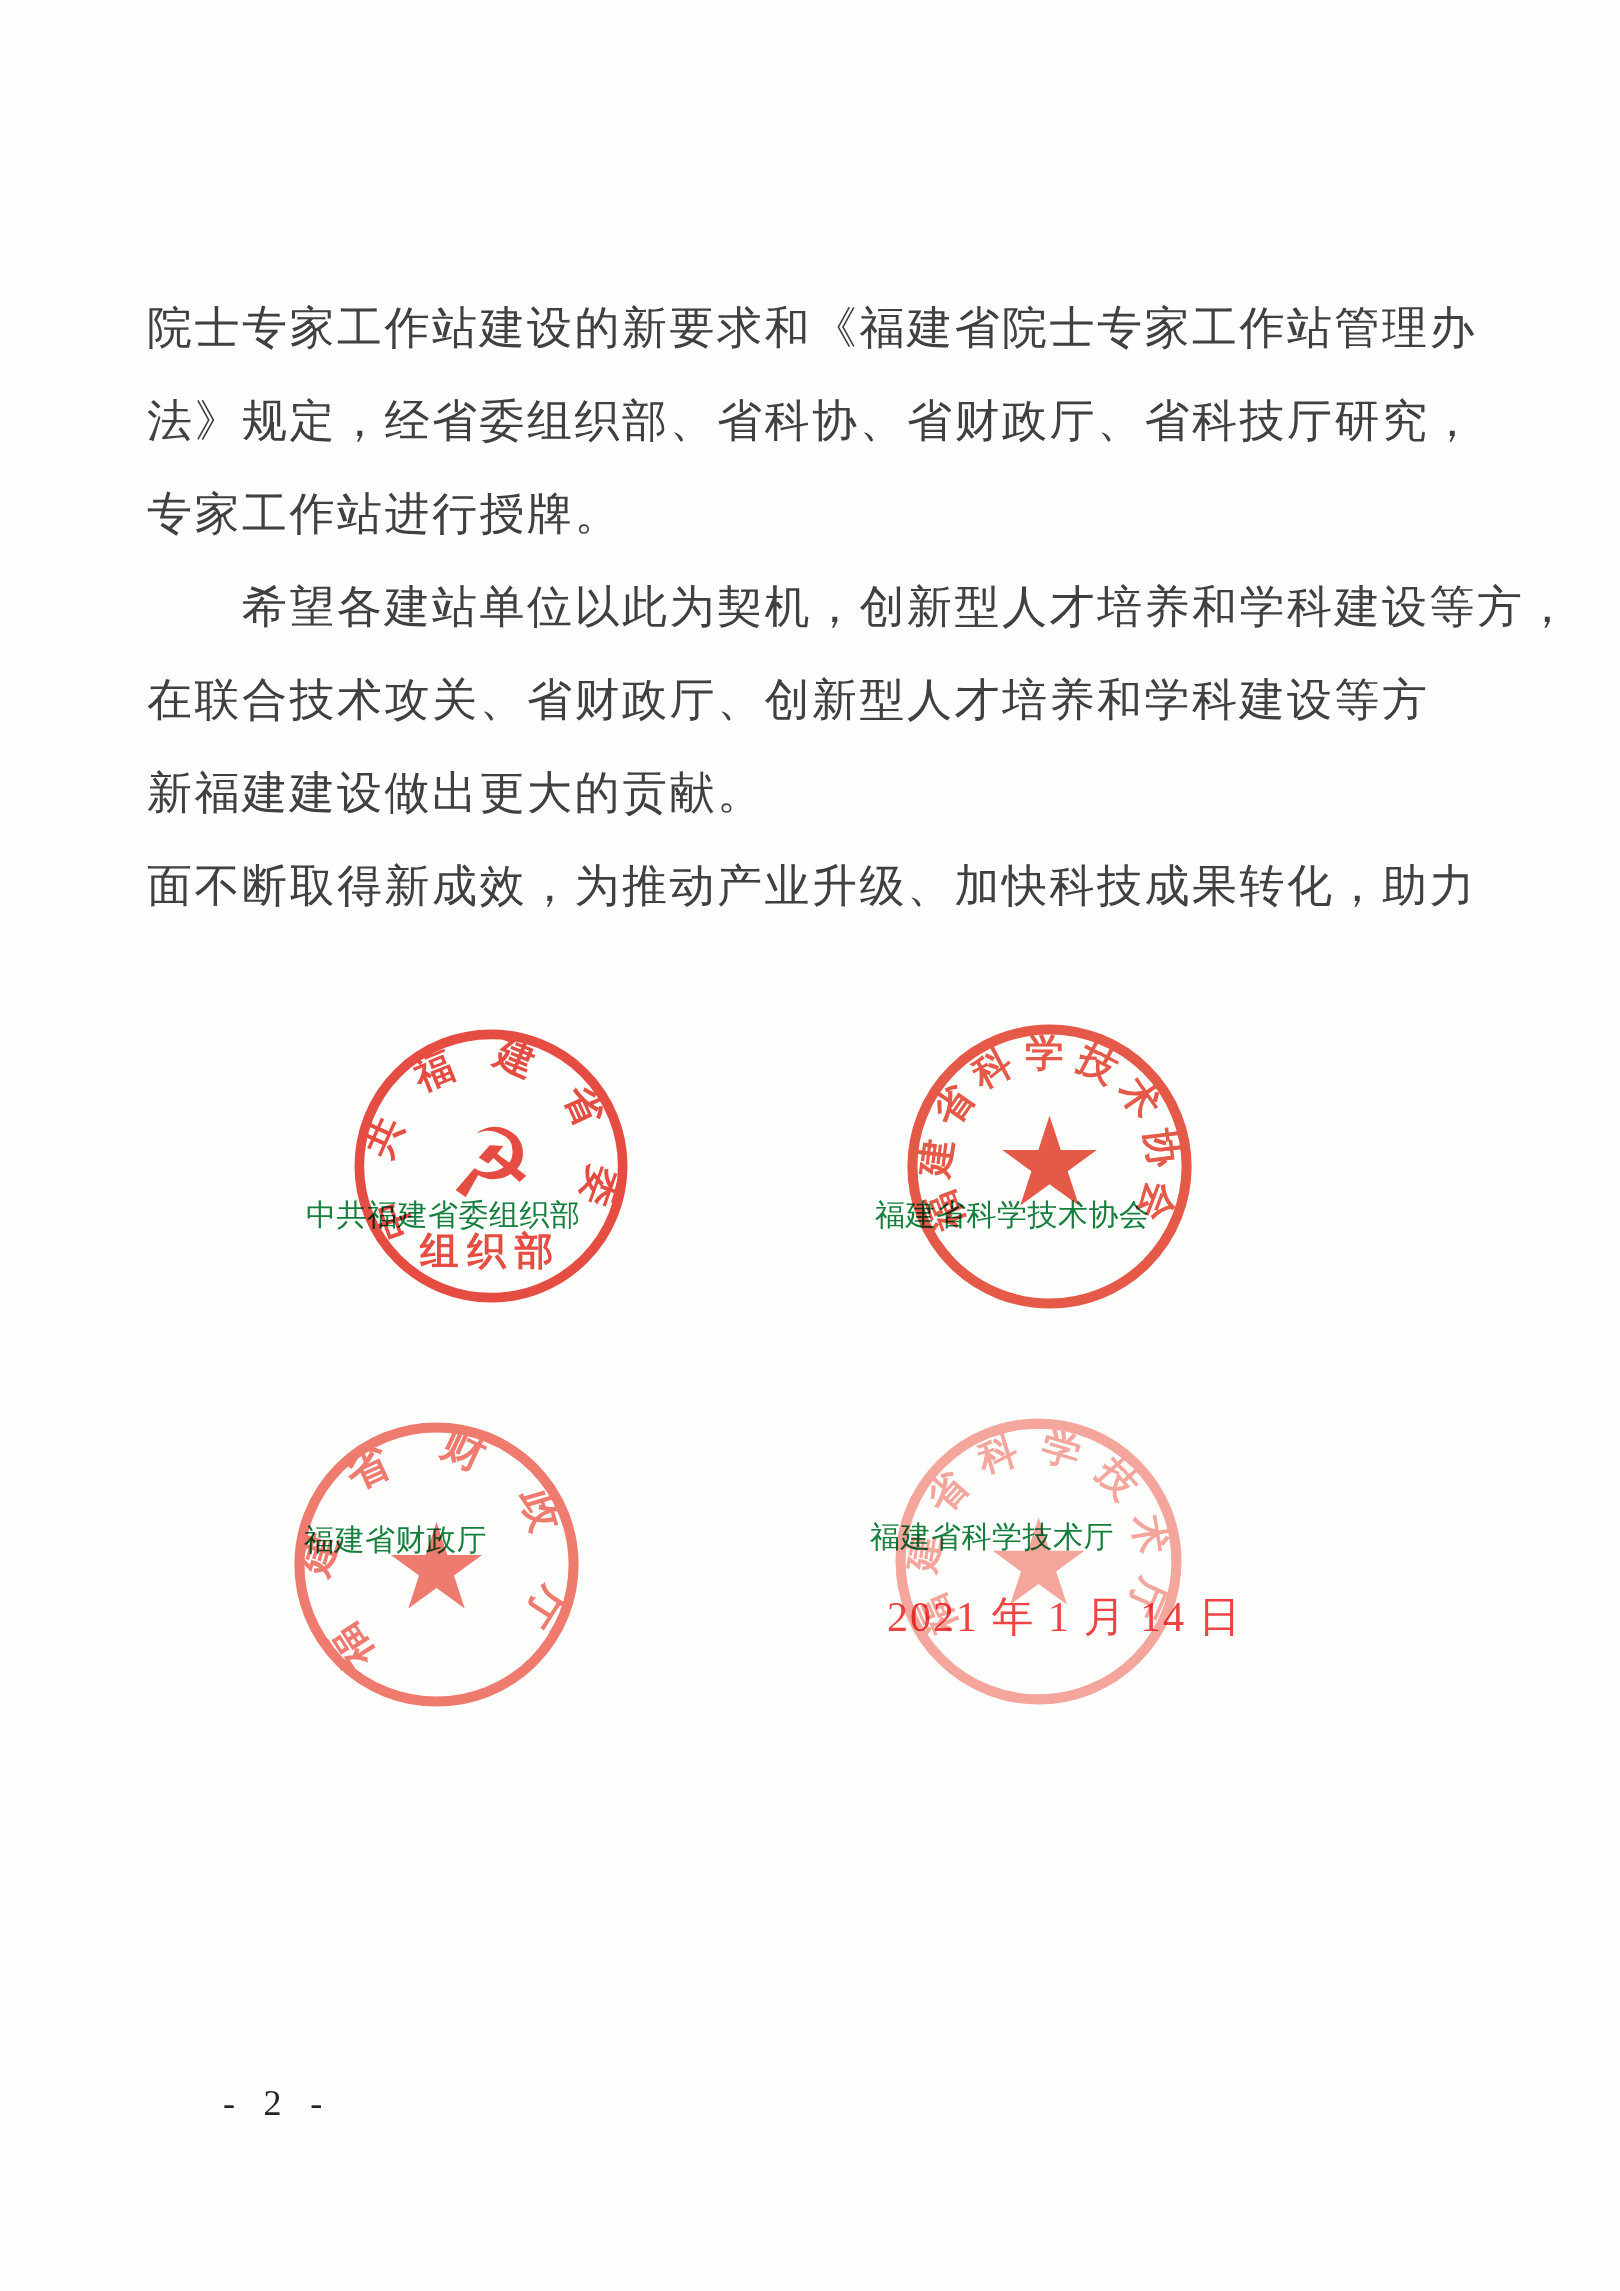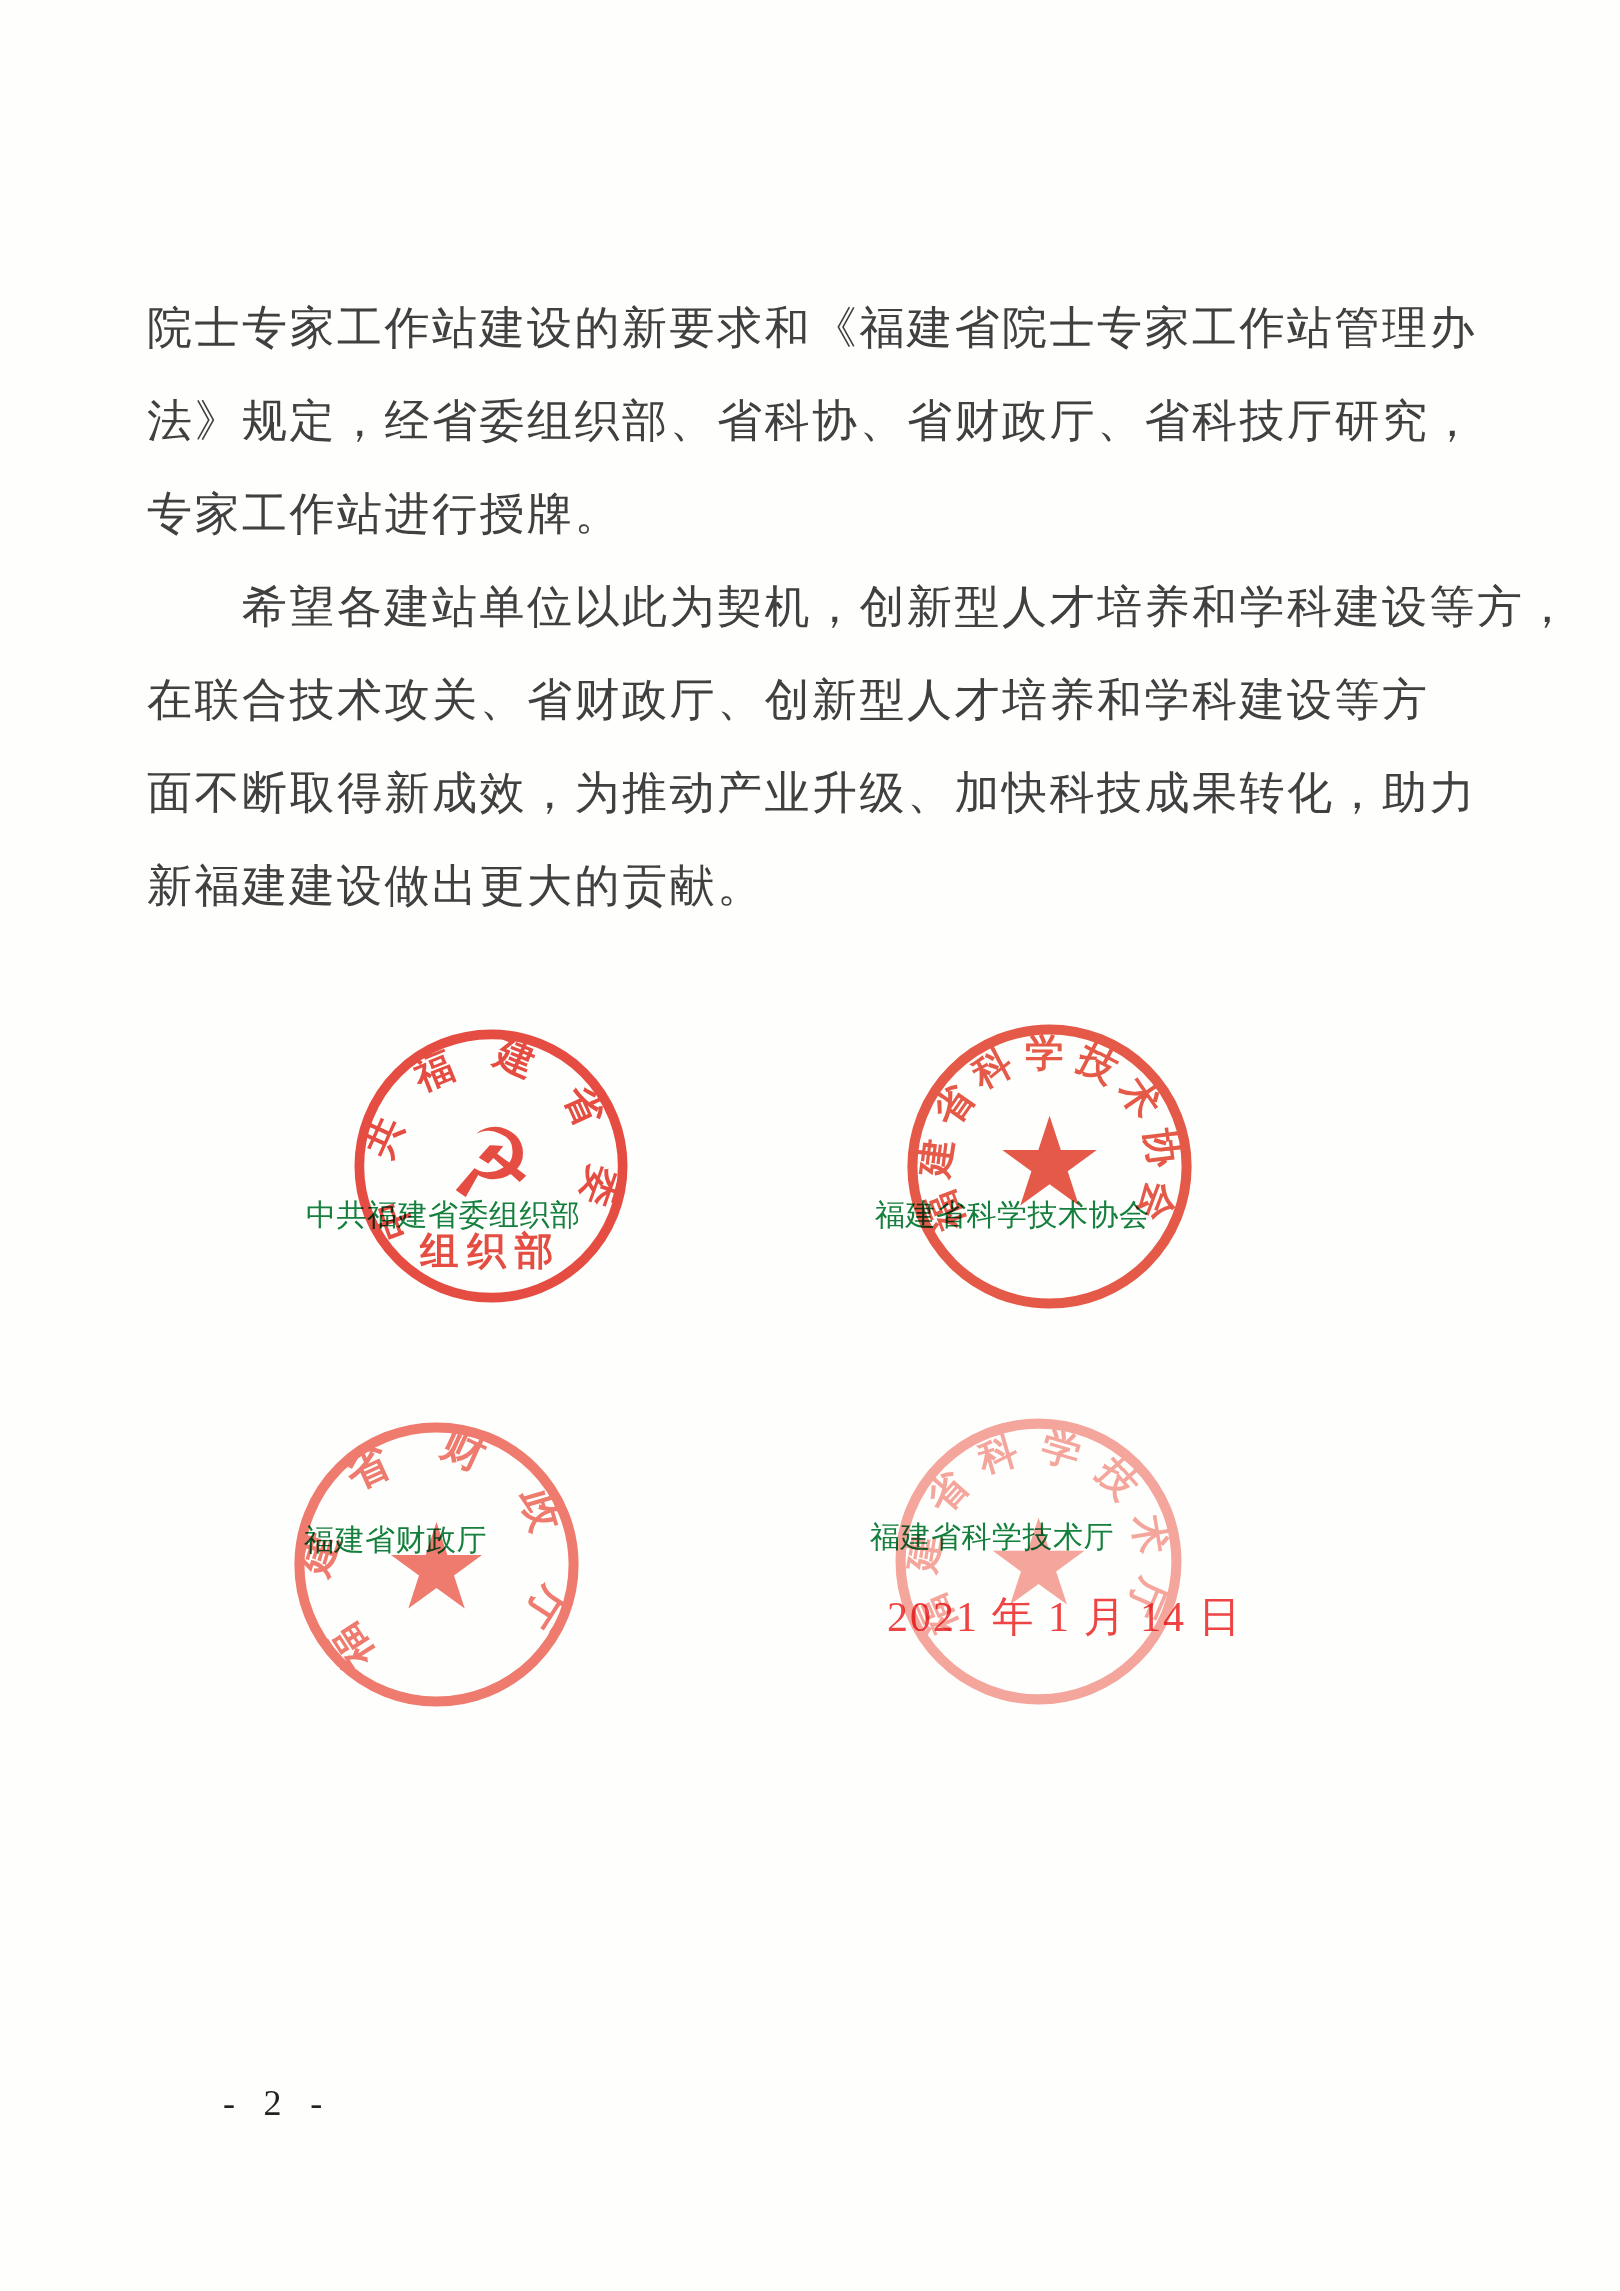--- a/index.html
+++ b/index.html
@@ -53,22 +53,22 @@
 <body>
 
 <div class="page">
 
   <div class="body-text">
       <div class="text-line">院士专家工作站建设的新要求和《福建省院士专家工作站管理办</div>
       <div class="text-line">法》规定，经省委组织部、省科协、省财政厅、省科技厅研究，</div>
       <div class="text-line">专家工作站进行授牌。</div>
       <div class="text-line">　　希望各建站单位以此为契机，创新型人才培养和学科建设等方，</div>
       <div class="text-line">在联合技术攻关、省财政厅、创新型人才培养和学科建设等方</div>
+      <div class="text-line">新福建建设做出更大的贡献。</div>
       <div class="text-line">面不断取得新成效，为推动产业升级、加快科技成果转化，助力</div>
-      <div class="text-line">新福建建设做出更大的贡献。</div>
     </div>
 
   <div class="seal seal-1">
     <svg viewBox="0 0 360 360">
       <defs>
           <path id="arc-s1" d="M 102.22 257.78 A 110 110 0 1 1 257.78 257.78"></path>
         </defs>
       <circle cx="180" cy="180" r="150" stroke="#e5463a"></circle>
       <text class="arc-text" text-anchor="middle">
         <textPath href="#arc-s1" startOffset="50%" fill="#e5463a">中共福建省委</textPath>

